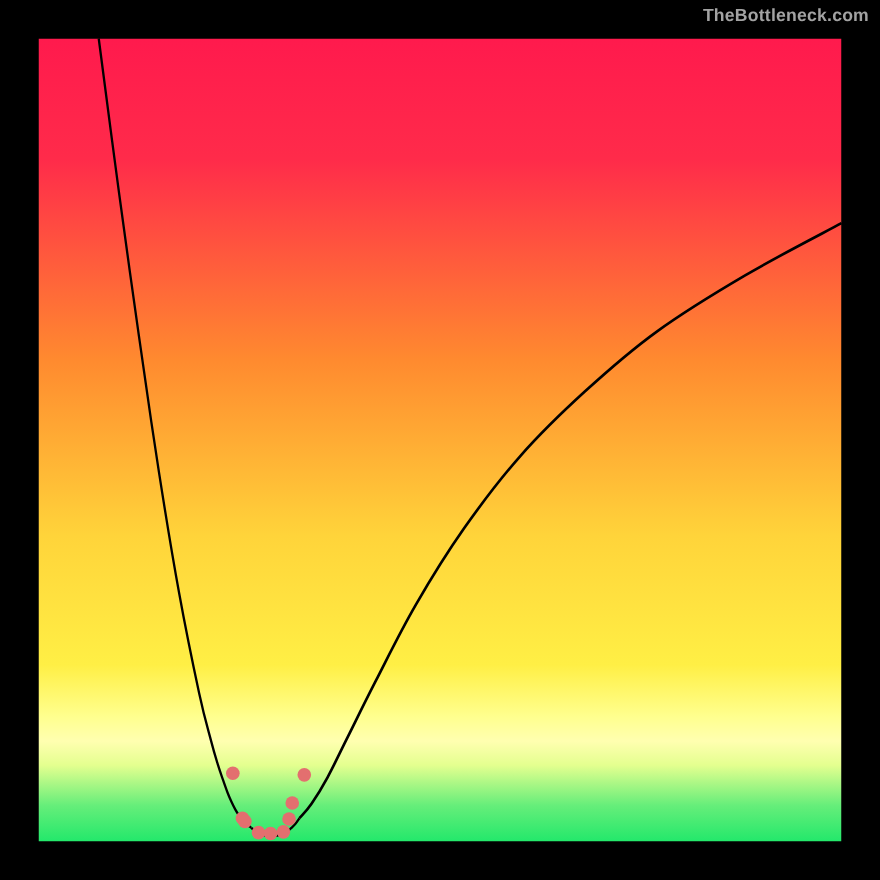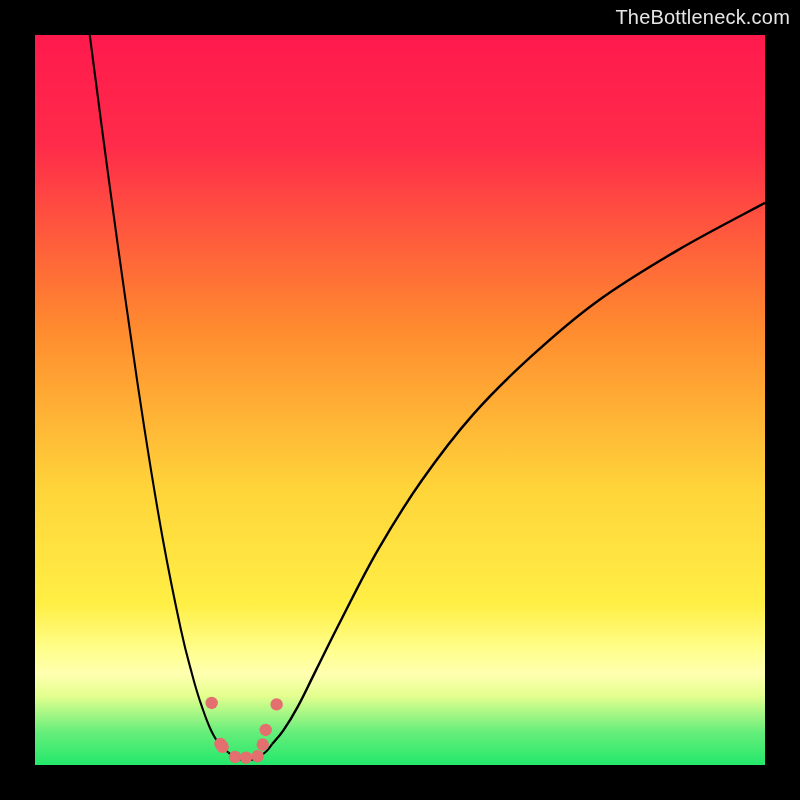--- a/index.html
+++ b/index.html
@@ -14,23 +14,23 @@
   .outer {
     width: 800px;
     height: 800px;
     background: #000;
     position: relative;
   }
   .watermark {
     position: absolute;
     top: 6px;
     right: 10px;
-    color: #e5e5e5;
-    font-size: 20px;
-    font-weight: 400;
+    color: #a3a3a3;
+    font-size: 16px;
+    font-weight: 700;
     letter-spacing: 0.2px;
     z-index: 10;
   }
   .plot {
     position: absolute;
     left: 35px;
     top: 35px;
     width: 730px;
     height: 730px;
   }

